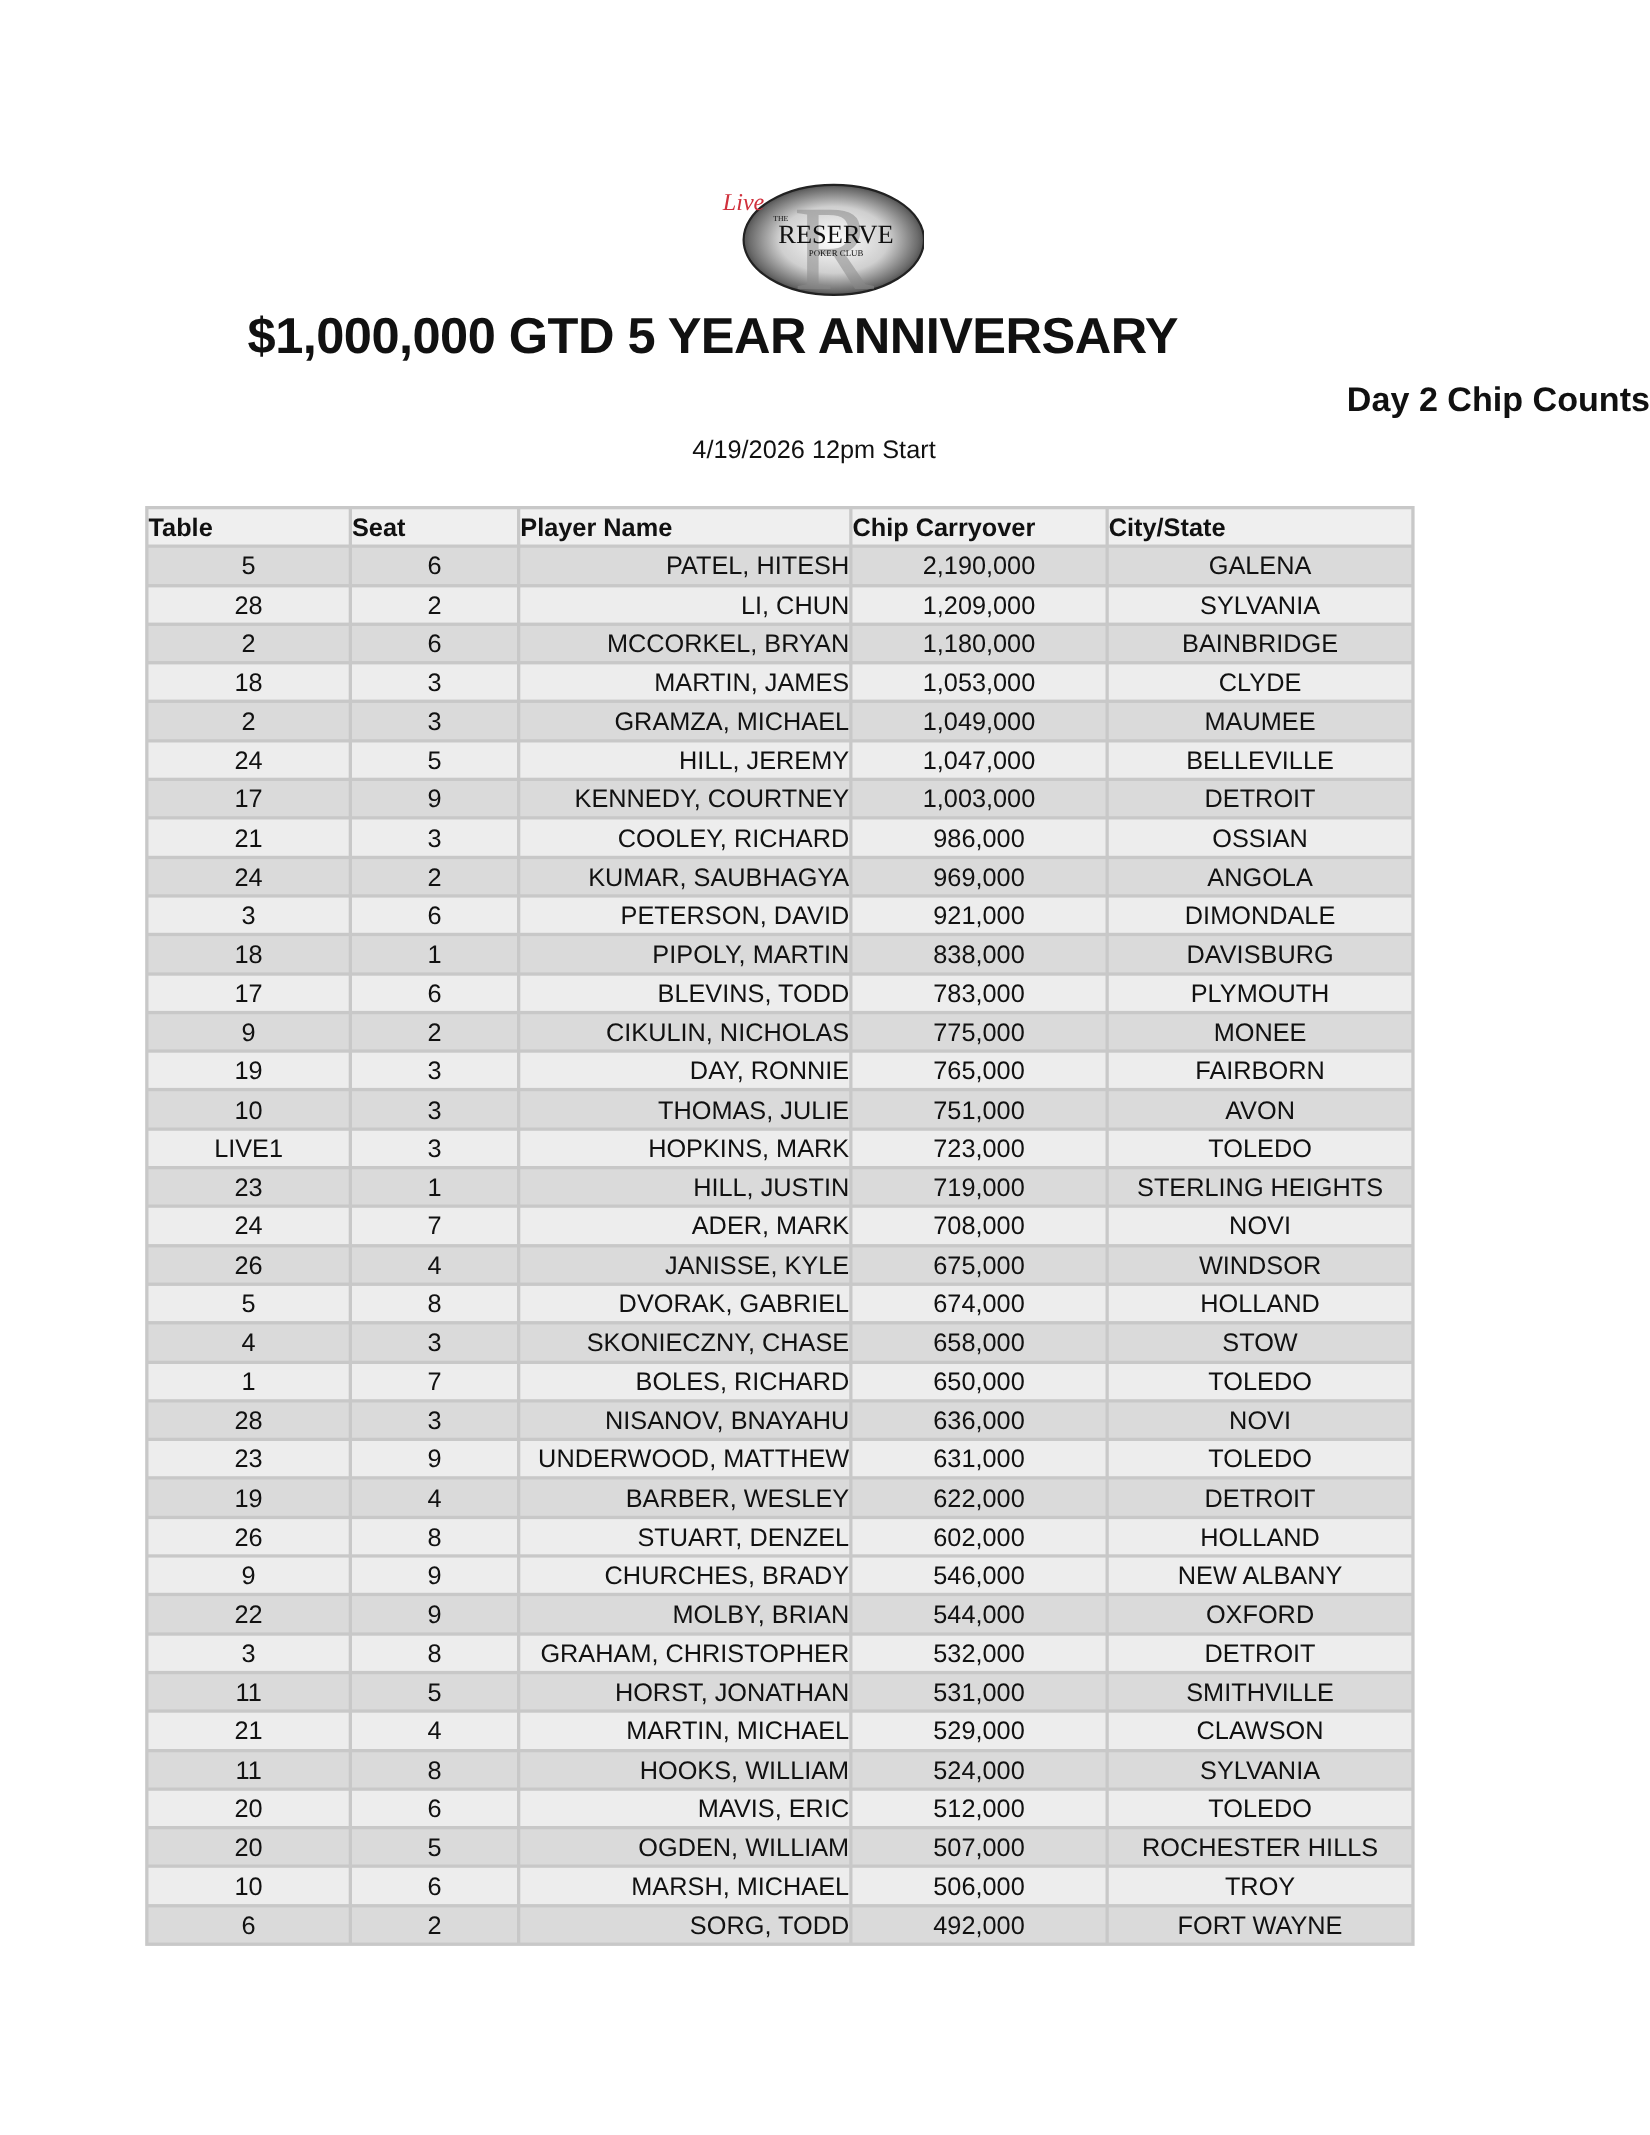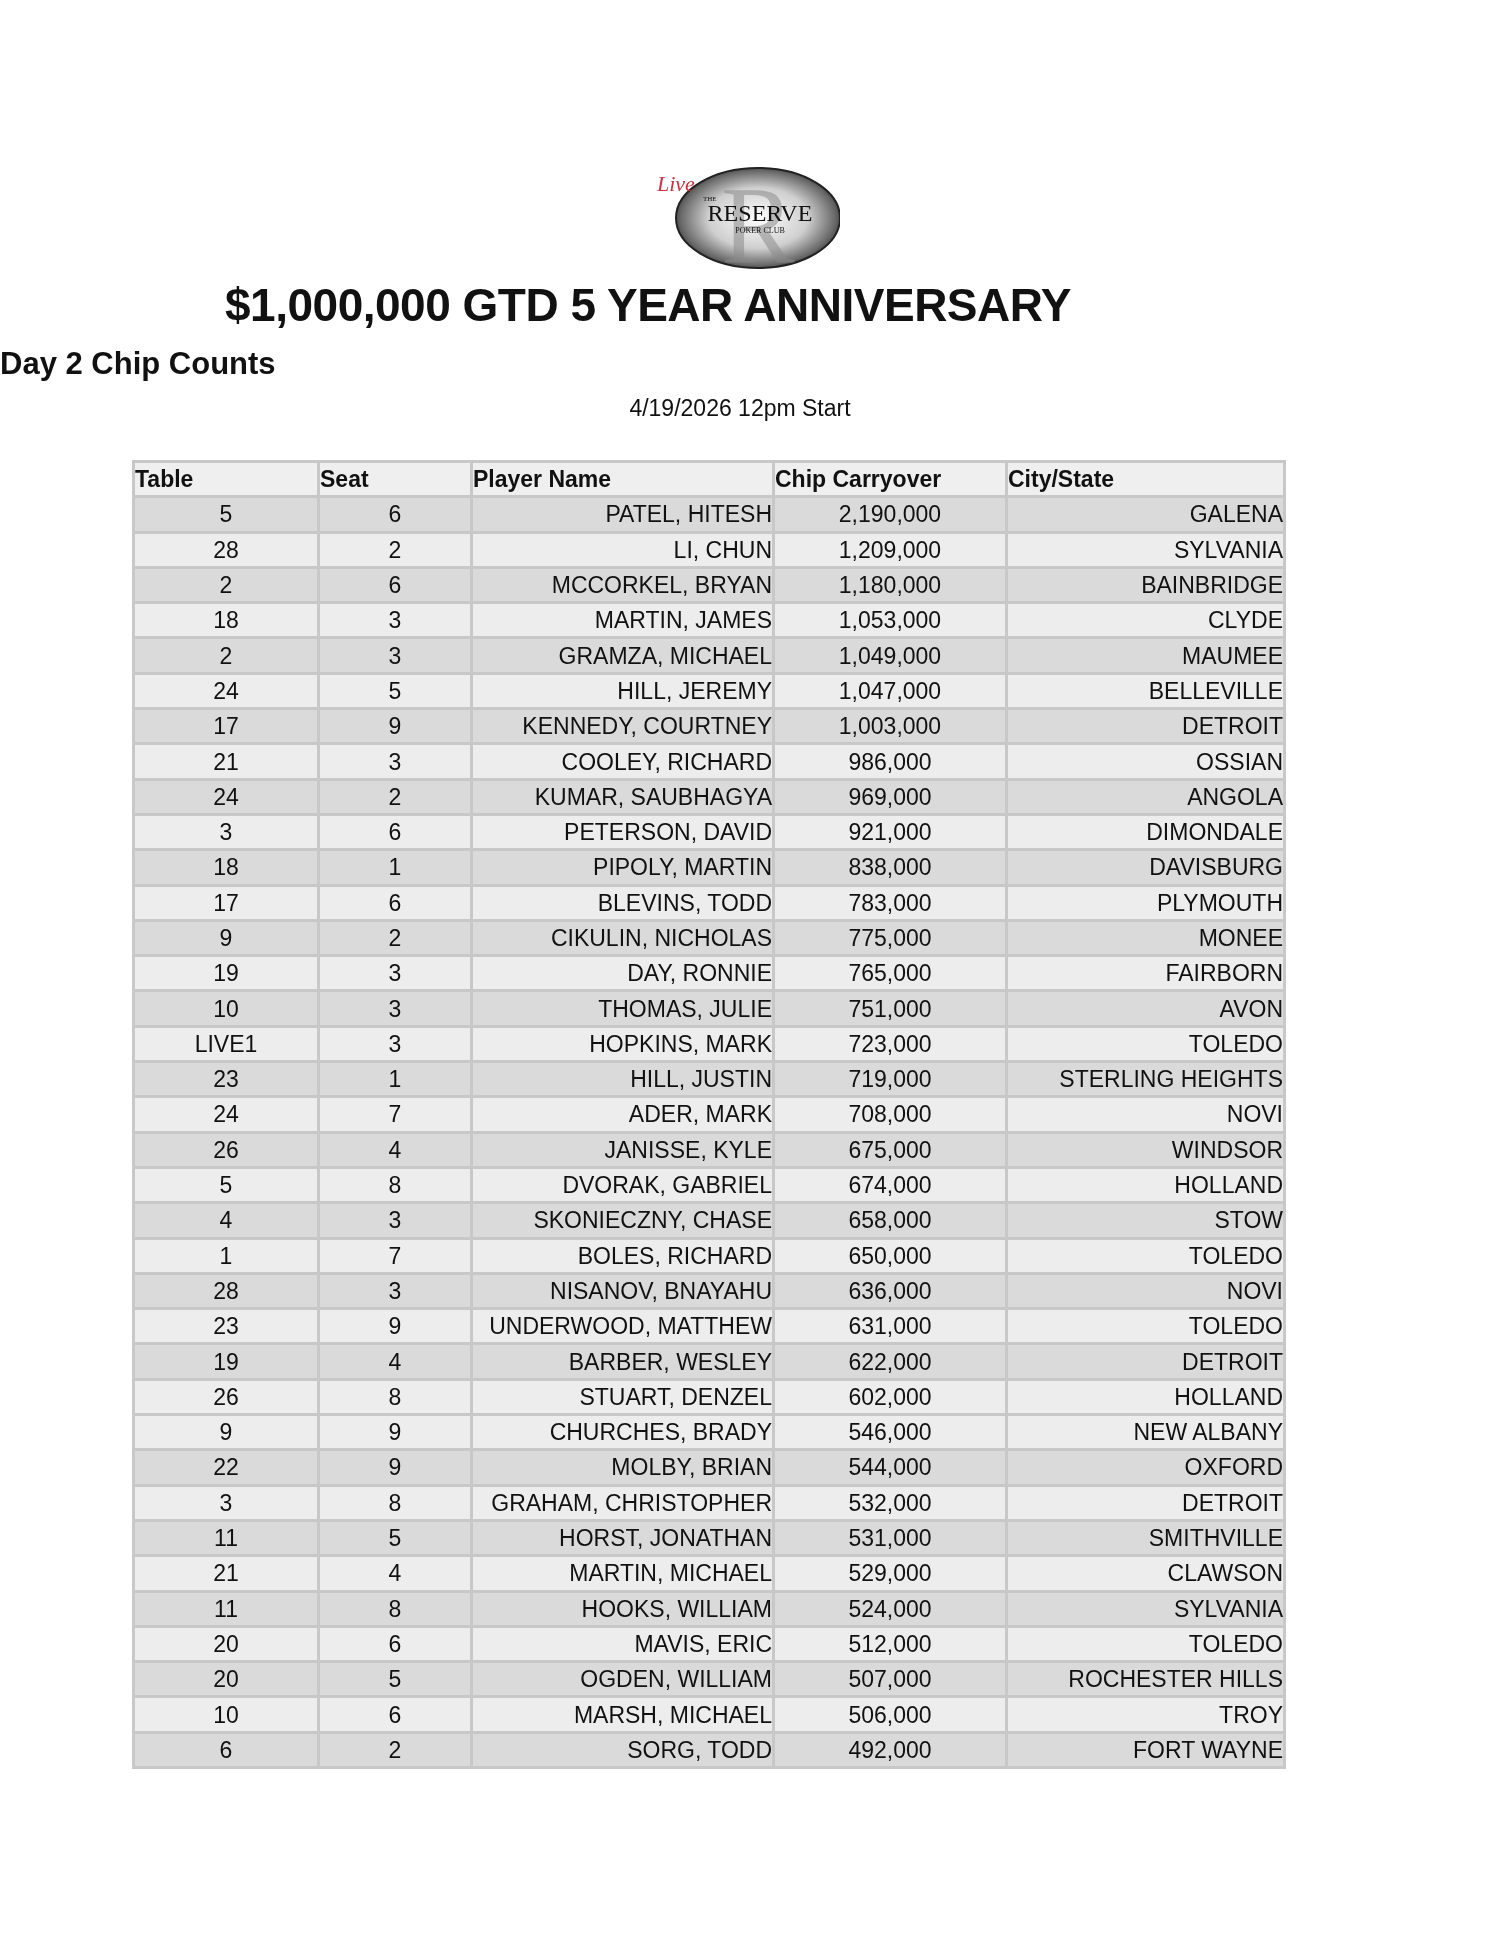--- a/index.html
+++ b/index.html
@@ -1,30 +1,30 @@
 <!DOCTYPE html>
 <html><head>
 <meta charset="utf-8">
 <style>
   html, body { margin: 0; padding: 0; background: #ffffff; }
   body { width: 1500px; height: 1941px; position: relative; font-family: "Liberation Sans", sans-serif; color: #111; }
   .logo { position: absolute; left: 655px; top: 163px; width: 185px; height: 110px; }
   .title { position: absolute; left: 0; width: 1296px; text-align: center; top: 278px; font-size: 46px; font-weight: bold; letter-spacing: -0.5px; }
-  .subtitle { position: absolute; left: 0; width: 1500px; text-align: left; top: 346px; font-size: 31px; font-weight: bold; }
+  .subtitle { position: absolute; left: 0; width: 1500px; text-align: right; top: 346px; font-size: 31px; font-weight: bold; }
   .dateline { position: absolute; left: 0; width: 1480px; text-align: center; top: 395px; font-size: 23px; }
   table.counts { position: absolute; left: 132px; top: 460px; border-collapse: separate; border-spacing: 3px 3px; background: #c8c8c8; font-size: 23px; }
   table.counts th, table.counts td { height: 32.3px; padding: 0; line-height: 32px; }
   table.counts th { font-weight: bold; background: #efefef; text-align: left; }
   table.counts tr.even td { background: #ededed; }
   table.counts tr.odd td { background: #dadada; }
   td.c-table { width: 182px; text-align: center; }
   td.c-seat { width: 150px; text-align: center; }
   td.c-name { width: 295px; text-align: right; padding-left: 4px !important; }
   td.c-chips { width: 230px; text-align: center; }
-  td.c-city { width: 275px; text-align: right; }
+  td.c-city { width: 275px; text-align: center; }
 </style>
 </head>
 <body>
 
 <svg class="logo" viewBox="0 0 185 110">
   <defs>
     <radialGradient id="lg" cx="50%" cy="50%" r="55%">
       <stop offset="0%" stop-color="#ffffff"></stop>
       <stop offset="55%" stop-color="#cfcfcf"></stop>
       <stop offset="85%" stop-color="#6b6b6b"></stop>

